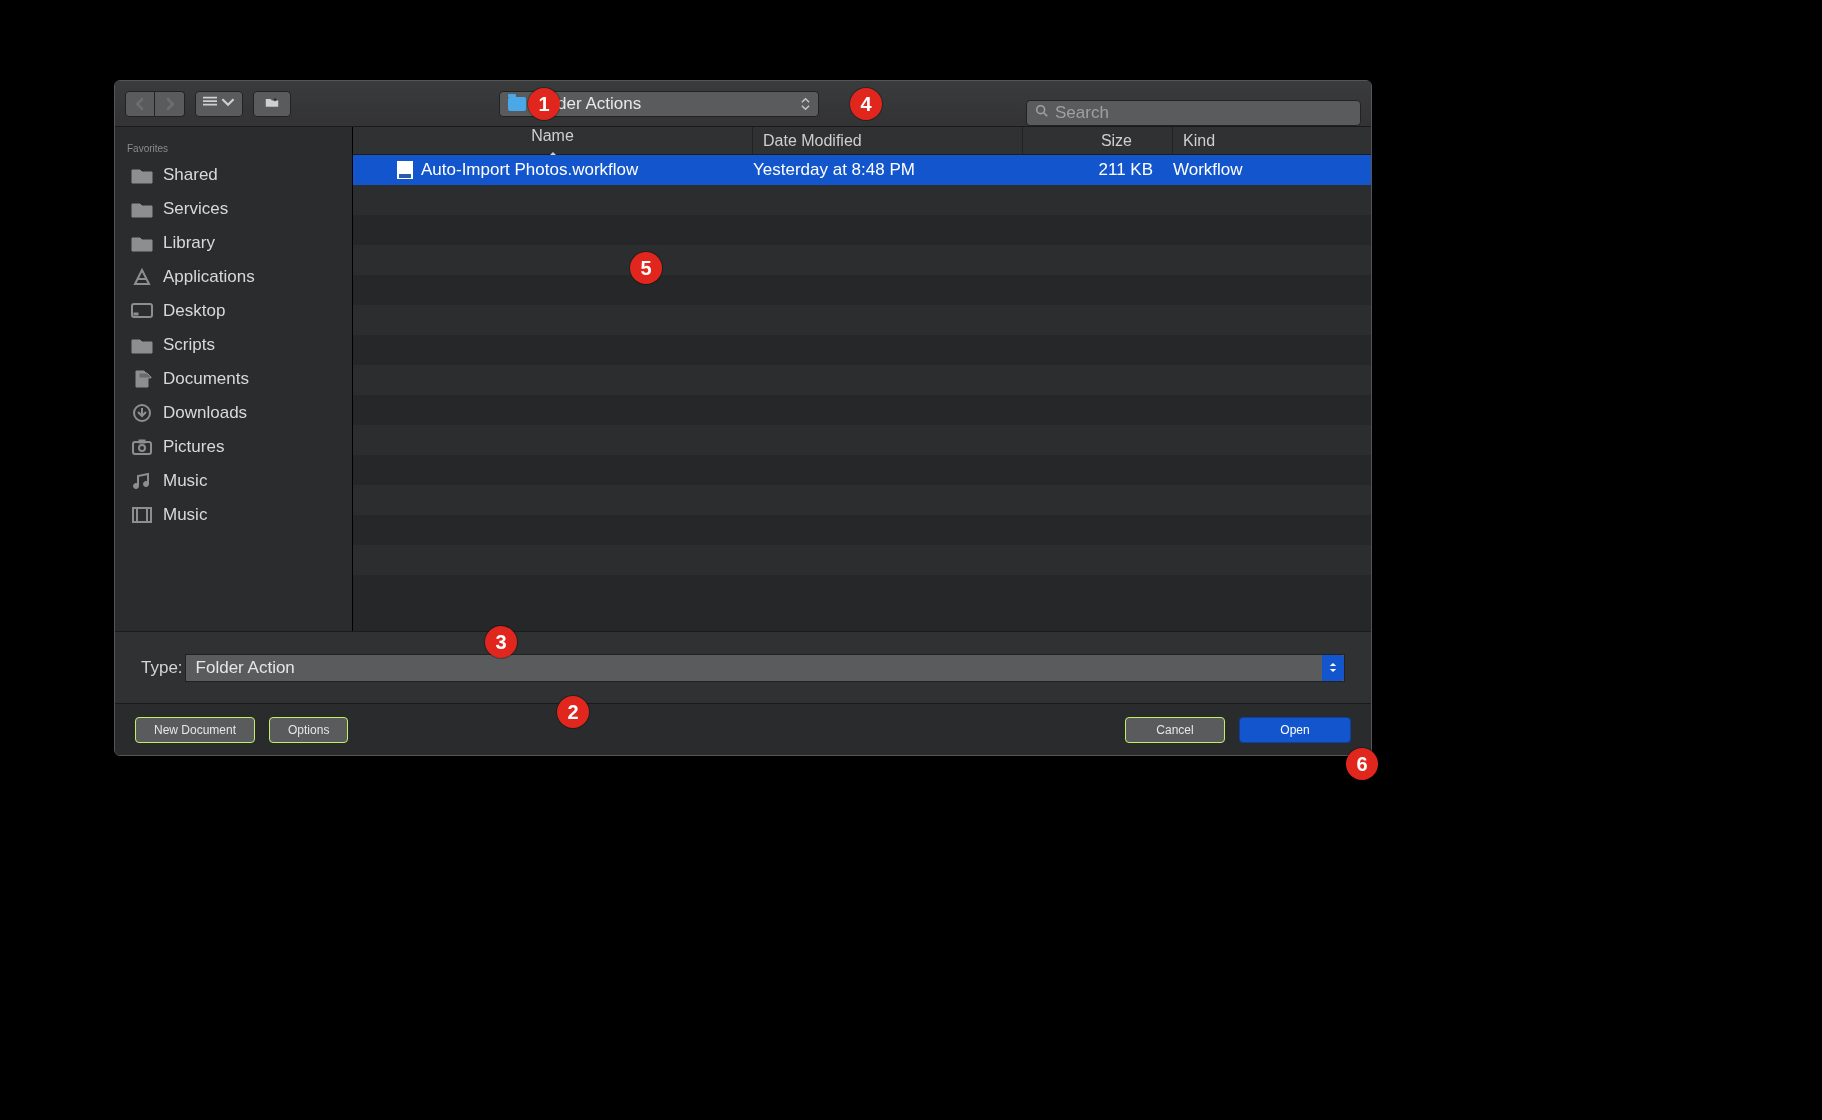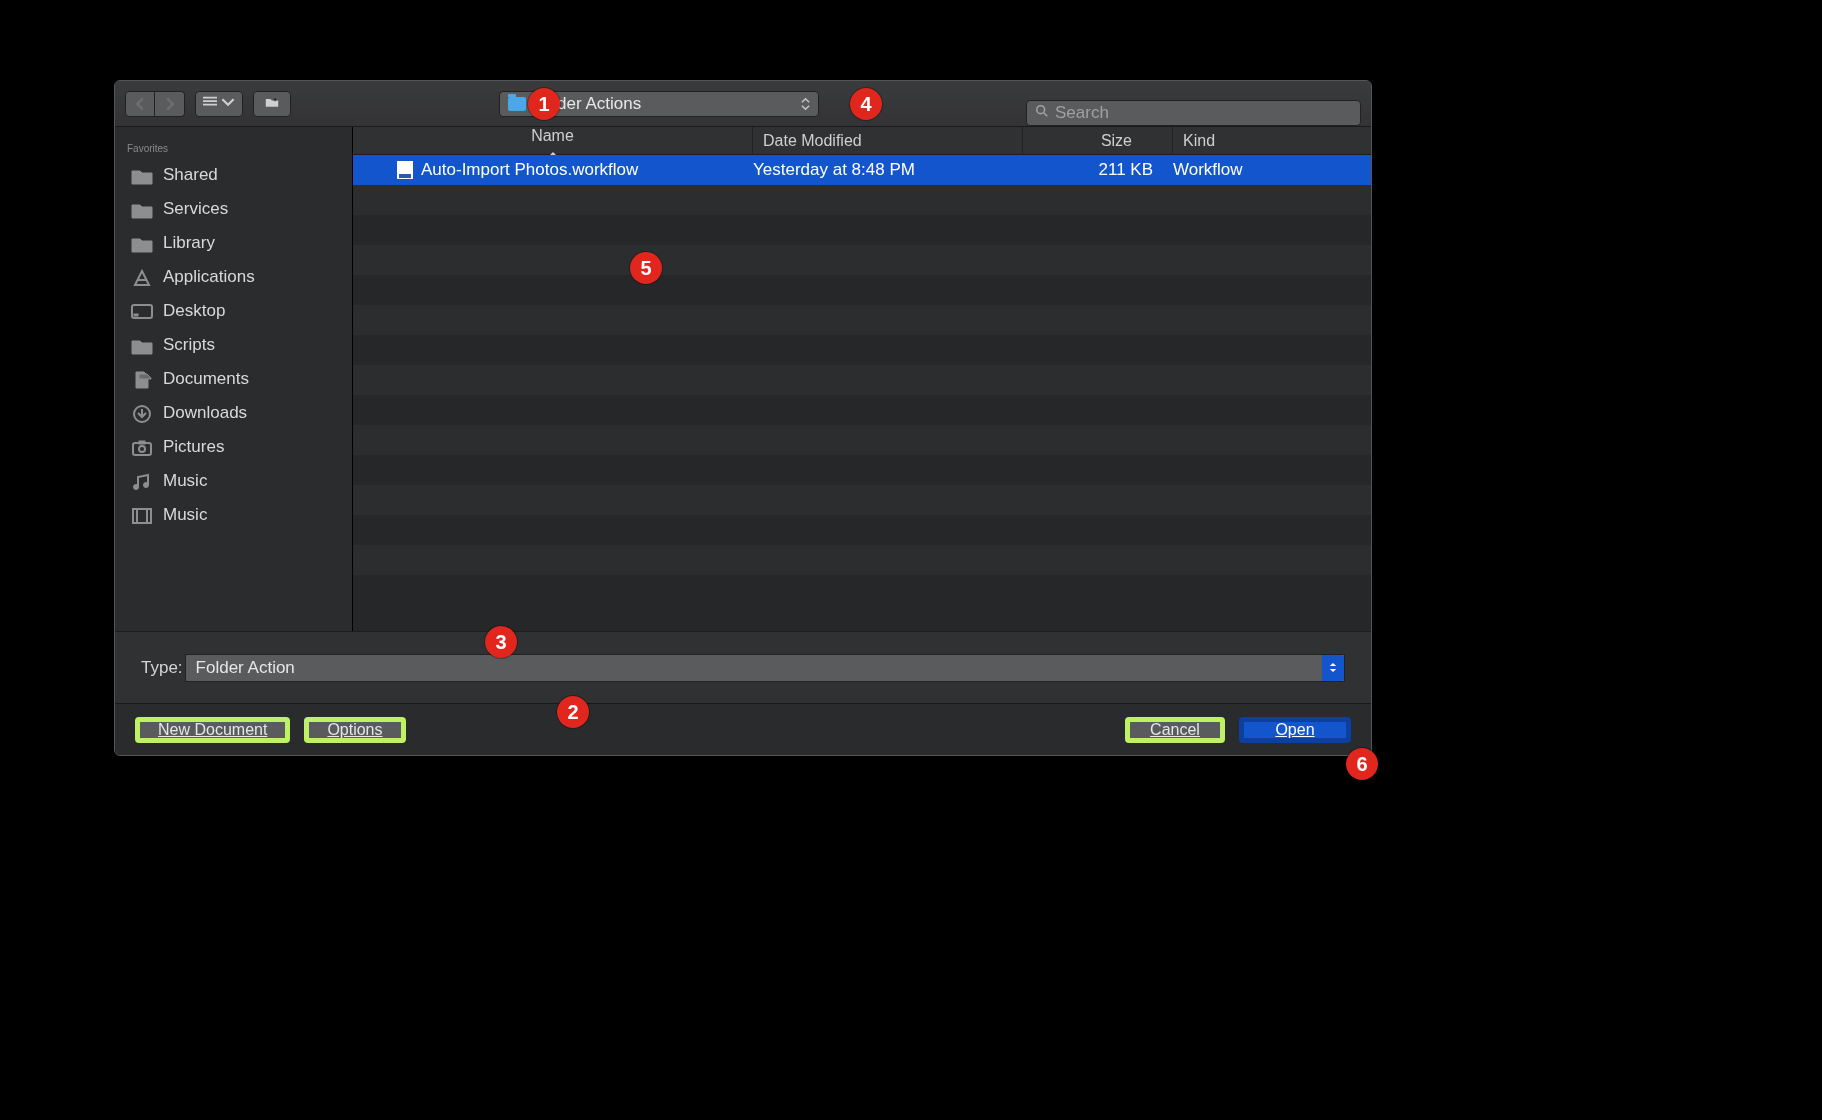--- a/index.html
+++ b/index.html
@@ -99,21 +99,21 @@
     border-right: 1px solid #000;
     overflow: hidden;
     padding-top: 6px;
   }
   .sidebar-section {
     font-size: 10px;
     color: #8a8b8d;
     padding: 10px 12px 4px 12px;
   }
   .sidebar-item {
-    display: flex; align-items: flex-end;
+    display: flex; align-items: center;
     gap: 10px;
     padding: 7px 12px 7px 16px;
     color: #d9d9da;
     font-size: 17px;
     cursor: default;
   }
   .sidebar-icon { width: 22px; height: 18px; display:flex; align-items:center; justify-content:center; color:#8d8e90; }
   .sidebar-icon svg { width: 22px; height: 18px; fill:#8d8e90; stroke:#8d8e90; }
 
   .filelist {
@@ -198,27 +198,26 @@
     background: #2a2b2d;
     display:flex; align-items:center;
     padding: 0 20px;
     gap: 14px;
     border-top:1px solid #1a1a1a;
   }
   .btn {
     height:26px;
     padding: 0 18px;
     background:#5a5b5d;
-    border:5px solid #bef264;
+    border:1px solid #bef264;
     border-radius:4px;
     color:#e6e6e7;
-    font-size:16px;
+    font-size:12px;
     display:flex; align-items:center; justify-content:center;
     cursor: default;
-    text-decoration: underline;
   }
   .btn.primary { background:#1255cc; border-color:#0c3fa0; color:#fff; min-width:112px;}
   .btn.cancel { min-width: 100px; }
 
   .annot {
     position:absolute;
     width:32px; height:32px;
     border-radius:50%;
     background:#e1261d;
     color:#fff;

